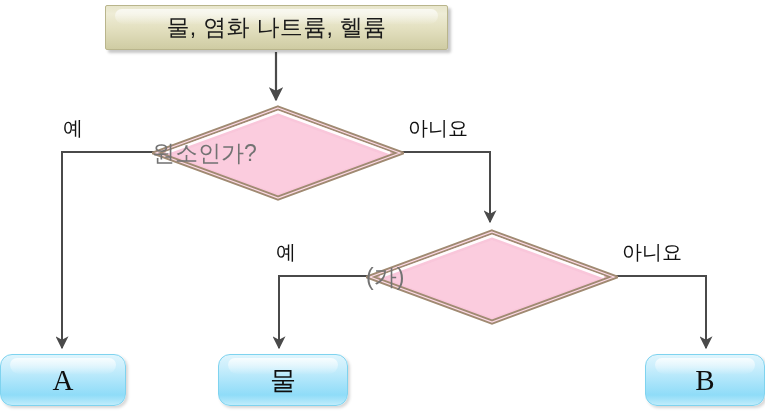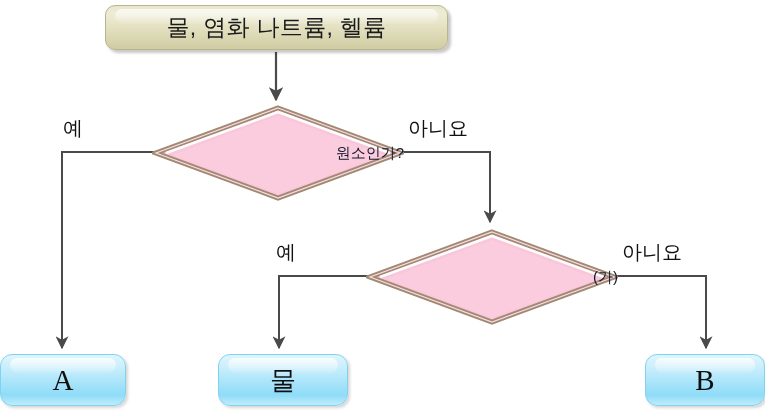--- a/index.html
+++ b/index.html
@@ -25,21 +25,21 @@
     height: 413px;
     pointer-events: none;
   }
   
   .node-top {
     position: absolute;
     left: 105px;
     top: 5px;
     width: 343px;
     height: 45px;
-    border-radius: 10px;
+    border-radius: 2px;
     background: linear-gradient(to bottom,
         #e8e6cc 0%, #eeecd6 18%, #e3e0c0 52%, #d8d5b0 78%, #cfcca3 100%);
     border: 1px solid #b9b58c;
     box-shadow: 3px 3px 3px rgba(0,0,0,0.22);
     display: flex;
     align-items: center;
     justify-content: center;
     box-sizing: border-box;
   }
   .node-top::before {
@@ -64,23 +64,23 @@
   .diamond {
     position: absolute;
     display: block;
   }
   .diamond .dlabel {
     position: absolute;
     left: 0;
     right: 0;
     top: 50%;
     transform: translateY(-50%);
-    text-align: right;
-    font-size: 15px;
-    color: #0f172a;
+    text-align: left;
+    font-size: 23px;
+    color: #737373;
     white-space: nowrap;
   }
   
   .node-result {
     position: absolute;
     border-radius: 12px;
     background: linear-gradient(to bottom,
         #dff5fd 0%, #cdeffc 22%, #a9e4fa 55%, #8fdcf8 80%, #bfecfb 100%);
     border: 1px solid #7fd3ef;
     box-shadow: 2px 2px 3px rgba(0,0,0,0.16);

